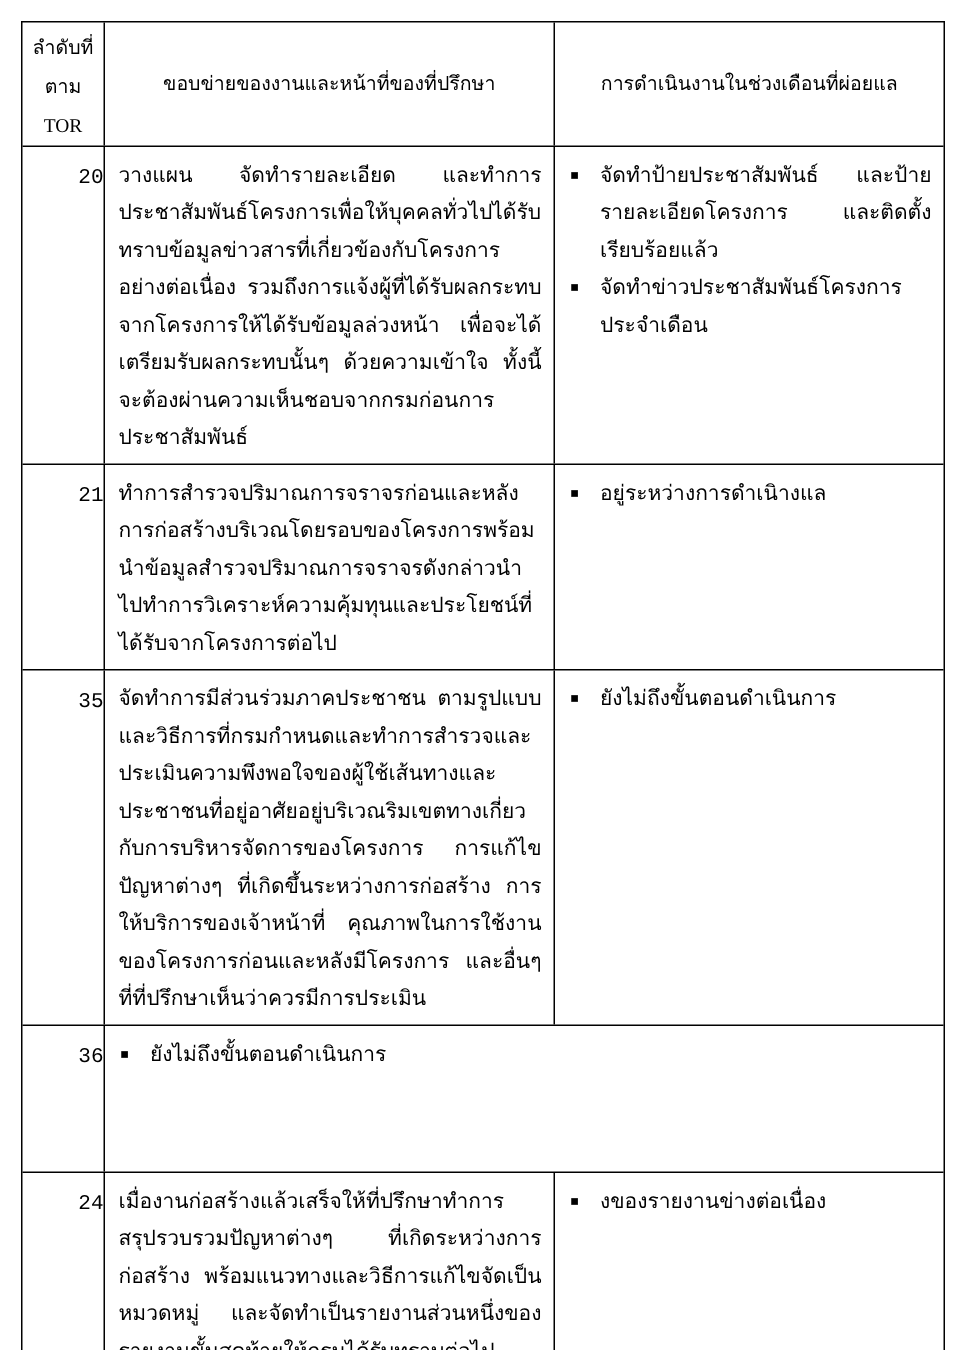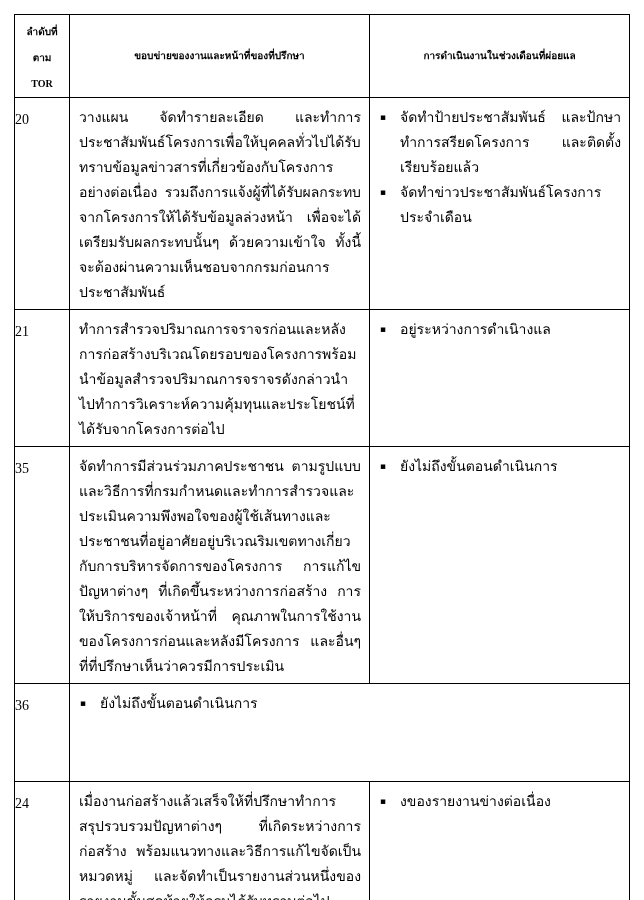--- a/index.html
+++ b/index.html
@@ -29,22 +29,22 @@
   .row + .row { border-top: 1px solid #000000; }
   .cell {
     overflow-wrap: break-word;
     font-size: 14px;
     line-height: 25px;
   }
   .cell + .cell { border-left: 1px solid #000000; }
 
   
   .header-row .cell {
-    font-weight: bold;
-    font-size: 10px;
+    font-weight: normal;
+    font-size: 13px;
     text-align: center;
     line-height: 26px;
   }
   .header-row { min-height: 80px; }
   .h-no {
     white-space: pre-line;
     padding-top: 4px;
   }
   .h-mid, .h-right {
     display: flex;
@@ -54,22 +54,23 @@
   }
 
   
   .r20 { min-height: 197px; }
   .r21 { min-height: 134px; }
   .r22 { min-height: 219px; }
   .r23 { min-height: 98px; }
   .r24 { min-height: 128px; }
 
   .cell-no {
-    text-align: left;
+    text-align: right;
     padding-top: 9px;
+    font-family: Liberation Mono, monospace;
   }
   .cell-scope {
     padding: 7px 8px 4px 9px;
     text-align: justify;
   }
   .cell-progress {
     padding: 7px 8px 4px 10px;
   }
   .bullet-item {
     display: flex;
@@ -99,21 +100,21 @@
       <div class="cell h-mid">ขอบข่ายของงานและหน้าที่ของที่ปรึกษา</div>
       <div class="cell h-right">การดำเนินงานในช่วงเดือนที่ผ่อยแล</div>
     </div>
 
     <div class="row r20">
       <div class="cell cell-no">20</div>
       <div class="cell cell-scope">วางแผน จัดทำรายละเอียด และทำการประชาสัมพันธ์โครงการเพื่อให้บุคคลทั่วไปได้รับทราบข้อมูลข่าวสารที่เกี่ยวข้องกับโครงการอย่างต่อเนื่อง รวมถึงการแจ้งผู้ที่ได้รับผลกระทบจากโครงการให้ได้รับข้อมูลล่วงหน้า เพื่อจะได้เตรียมรับผลกระทบนั้นๆ ด้วยความเข้าใจ ทั้งนี้จะต้องผ่านความเห็นชอบจากกรมก่อนการประชาสัมพันธ์</div>
       <div class="cell cell-progress">
         <div class="bullet-item">
           <span class="bullet">▪</span>
-          <span class="bullet-text">จัดทำป้ายประชาสัมพันธ์ และป้กษาทำการสรียดโครงการ และติดตั้งเรียบร้อยแล้ว</span>
+          <span class="bullet-text">จัดทำป้ายประชาสัมพันธ์ และป้ายรายละเอียดโครงการ และติดตั้งเรียบร้อยแล้ว</span>
         </div>
         <div class="bullet-item">
           <span class="bullet">▪</span>
           <span class="bullet-text">จัดทำข่าวประชาสัมพันธ์โครงการประจำเดือน</span>
         </div>
       </div>
     </div>
 
     <div class="row r21">
       <div class="cell cell-no">21</div>

